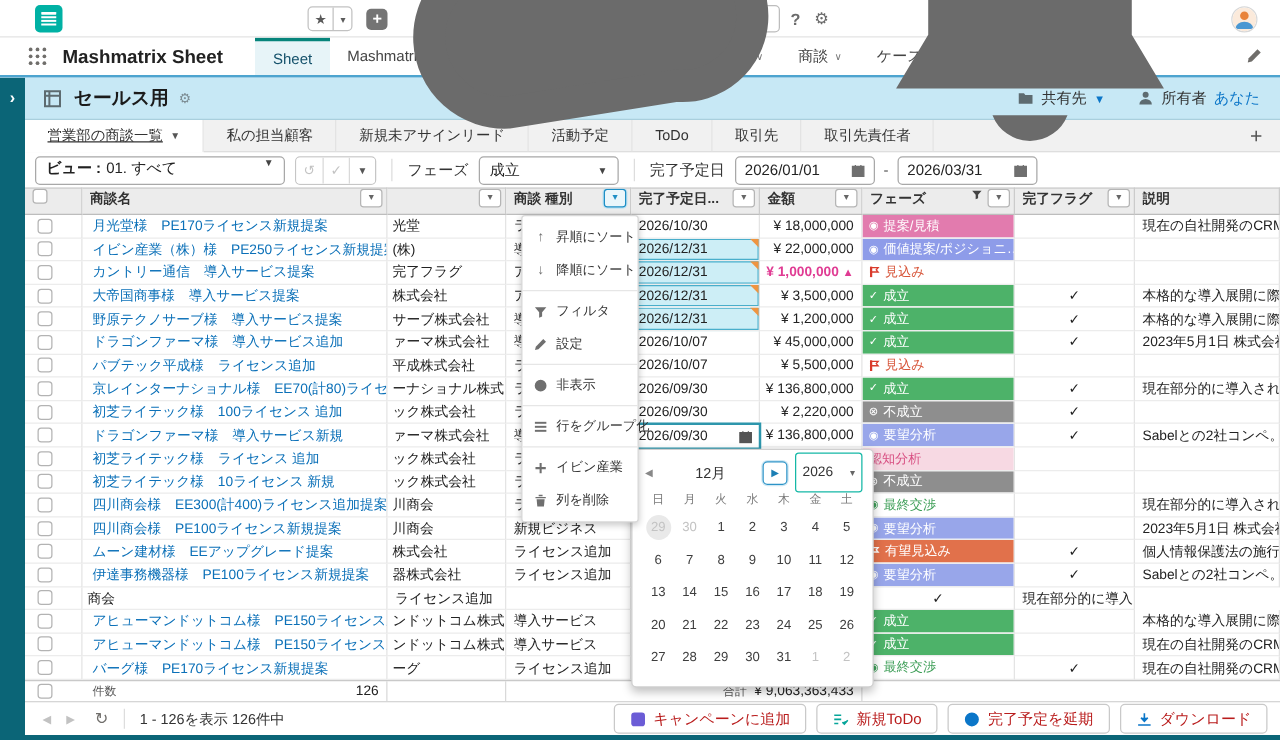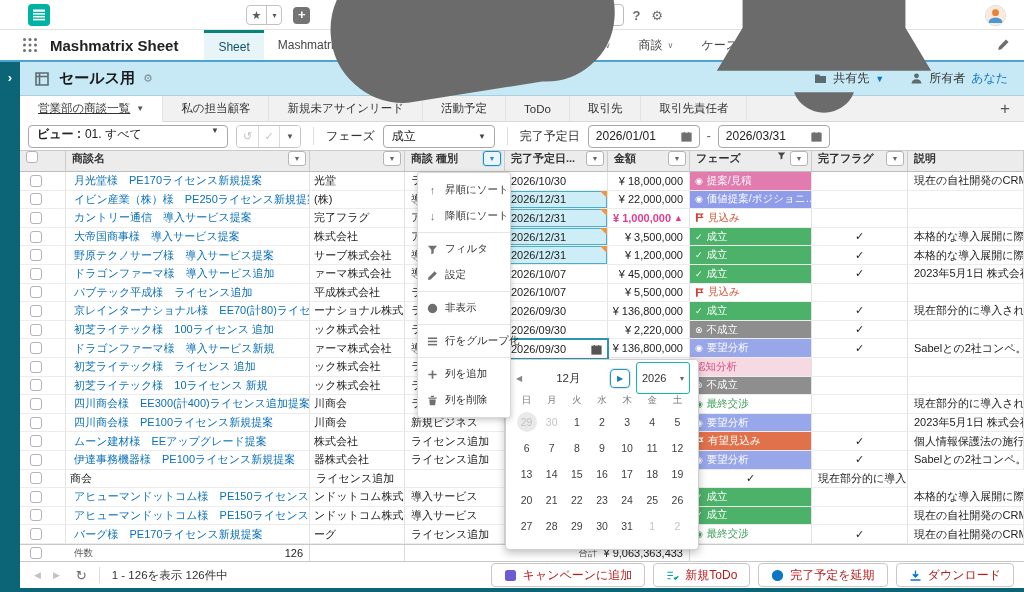--- a/index.html
+++ b/index.html
@@ -908,21 +908,21 @@
       </span>
       <span>行をグループ化</span>
     </div>
     <div class="mdiv"></div>
     <div class="mitem">
       <span class="icn m-ic">
         <svg viewBox="0 0 12 12">
           <path d="M5.1 1.5h1.8v3.6h3.6v1.8H6.9v3.6H5.1V6.9H1.5V5.1h3.6z"></path>
         </svg>
       </span>
-      <span>列を追加</span>
+      <span>イビン産業</span>
     </div>
     <div class="mitem">
       <span class="icn m-ic">
         <svg viewBox="0 0 12 12">
           <path d="M1.5 2.8h9v1.2h-9zM4.3.8h3.4v1.4H4.3zM2.5 4.8h7l-.6 6.4H3.1z"></path>
         </svg>
       </span>
       <span>列を削除</span>
     </div>
   </div>

